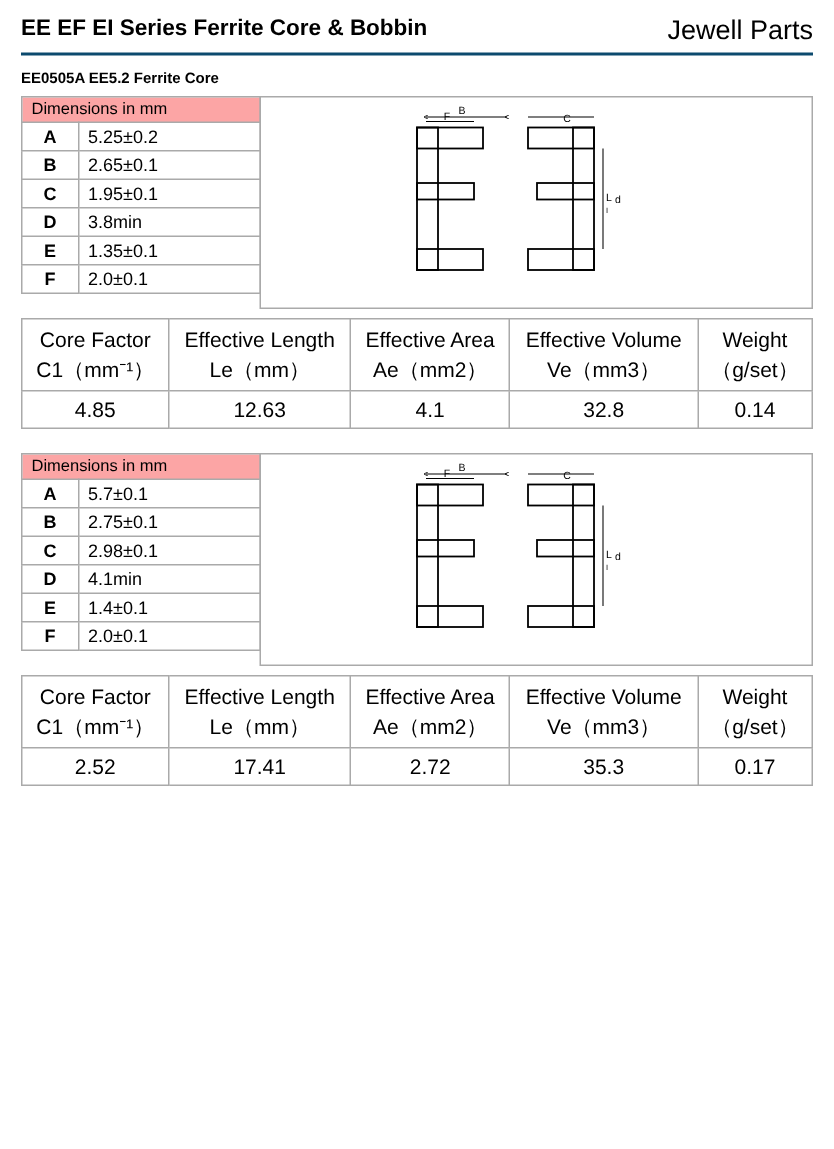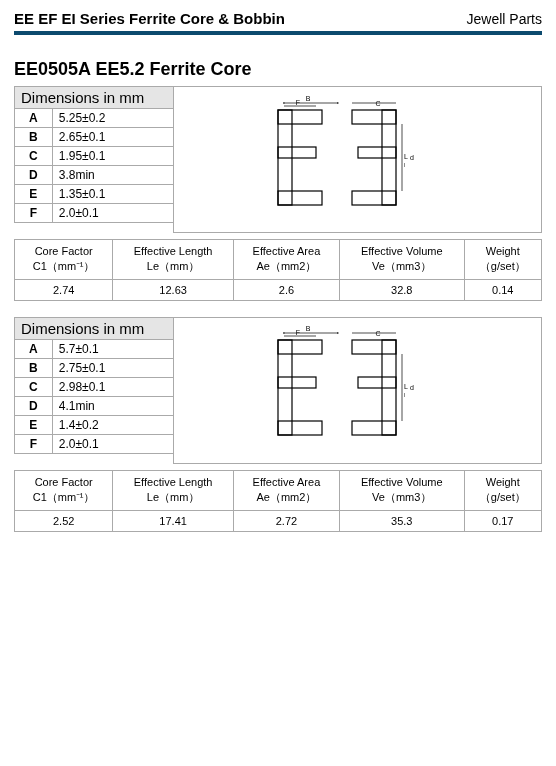--- a/index.html
+++ b/index.html
@@ -10,53 +10,53 @@
       font-family: Arial, sans-serif;
       font-size: 12px;
       color: #000;
       padding: 10px 14px;
     }
 
     
     .page-header {
       display: flex;
       justify-content: space-between;
-      align-items: center;
-      border-bottom: 4px solid #0c4a6e;
+      align-items: flex-start;
+      border-bottom: 2px solid #0c4a6e;
       padding-bottom: 4px;
-      margin-bottom: 24px;
+      margin-bottom: 10px;
     }
     .page-header-title {
       font-size: 15px;
       font-weight: bold;
     }
     .page-header-brand {
-      font-size: 14px;
+      font-size: 18px;
     }
 
     
     .section-title {
-      font-size: 18px;
+      font-size: 10px;
       font-weight: bold;
       margin-bottom: 6px;
     }
 
     
     .dim-table {
       border-collapse: collapse;
       width: 100%;
       margin-bottom: 10px;
     }
     .dim-table td, .dim-table th {
       border: 1px solid #aaa;
       padding: 2px 6px;
     }
     .dim-table .header-row td {
-      background: #e5e5e5;
-      font-size: 15px;
+      background: #fca5a5;
+      font-size: 11px;
       padding: 2px 6px;
     }
     .dim-table .label-col {
       font-weight: bold;
       text-align: center;
       width: 28px;
     }
     .dim-table .value-col {
       width: 90px;
     }
@@ -65,21 +65,21 @@
     .metrics-table {
       border-collapse: collapse;
       width: 100%;
       margin-bottom: 16px;
       margin-top: 6px;
     }
     .metrics-table td, .metrics-table th {
       border: 1px solid #aaa;
       padding: 4px 6px;
       text-align: center;
-      font-size: 11px;
+      font-size: 14px;
     }
     .metrics-table th {
       font-weight: normal;
       line-height: 1.4;
     }
 
     
     .diagram-svg {
       width: 220px;
       height: 130px;
@@ -185,23 +185,23 @@
           <tr>
             <th>Core Factor<br>C1（mm⁻¹）</th>
             <th>Effective Length<br>Le（mm）</th>
             <th>Effective Area<br>Ae（mm2）</th>
             <th>Effective Volume<br>Ve（mm3）</th>
             <th>Weight<br>（g/set）</th>
           </tr>
         </thead>
         <tbody>
           <tr>
-            <td>2.74</td>
+            <td>4.85</td>
             <td>12.63</td>
-            <td>2.6</td>
+            <td>4.1</td>
             <td>32.8</td>
             <td>0.14</td>
           </tr>
         </tbody>
       </table>
     </div>
     <div class="section-block">
       <div style="display: flex; gap: 0px; margin-bottom: 0px;">
         <div>
           <table class="dim-table" style="width:160px; min-width:160px;">
@@ -221,21 +221,21 @@
     <tr>
       <td class="label-col">C</td>
       <td class="value-col">2.98±0.1</td>
     </tr>
     <tr>
       <td class="label-col">D</td>
       <td class="value-col">4.1min</td>
     </tr>
     <tr>
       <td class="label-col">E</td>
-      <td class="value-col">1.4±0.2</td>
+      <td class="value-col">1.4±0.1</td>
     </tr>
     <tr>
       <td class="label-col">F</td>
       <td class="value-col">2.0±0.1</td>
     </tr>
   </tbody>
           </table>
         </div>
         <div style="flex: 1 1 0%; display: flex; align-items: center; justify-content: center; border: 1px solid rgb(170, 170, 170); margin-left: -1px;">
           <svg class="diagram-svg" viewBox="0 0 220 130" xmlns="http://www.w3.org/2000/svg">

